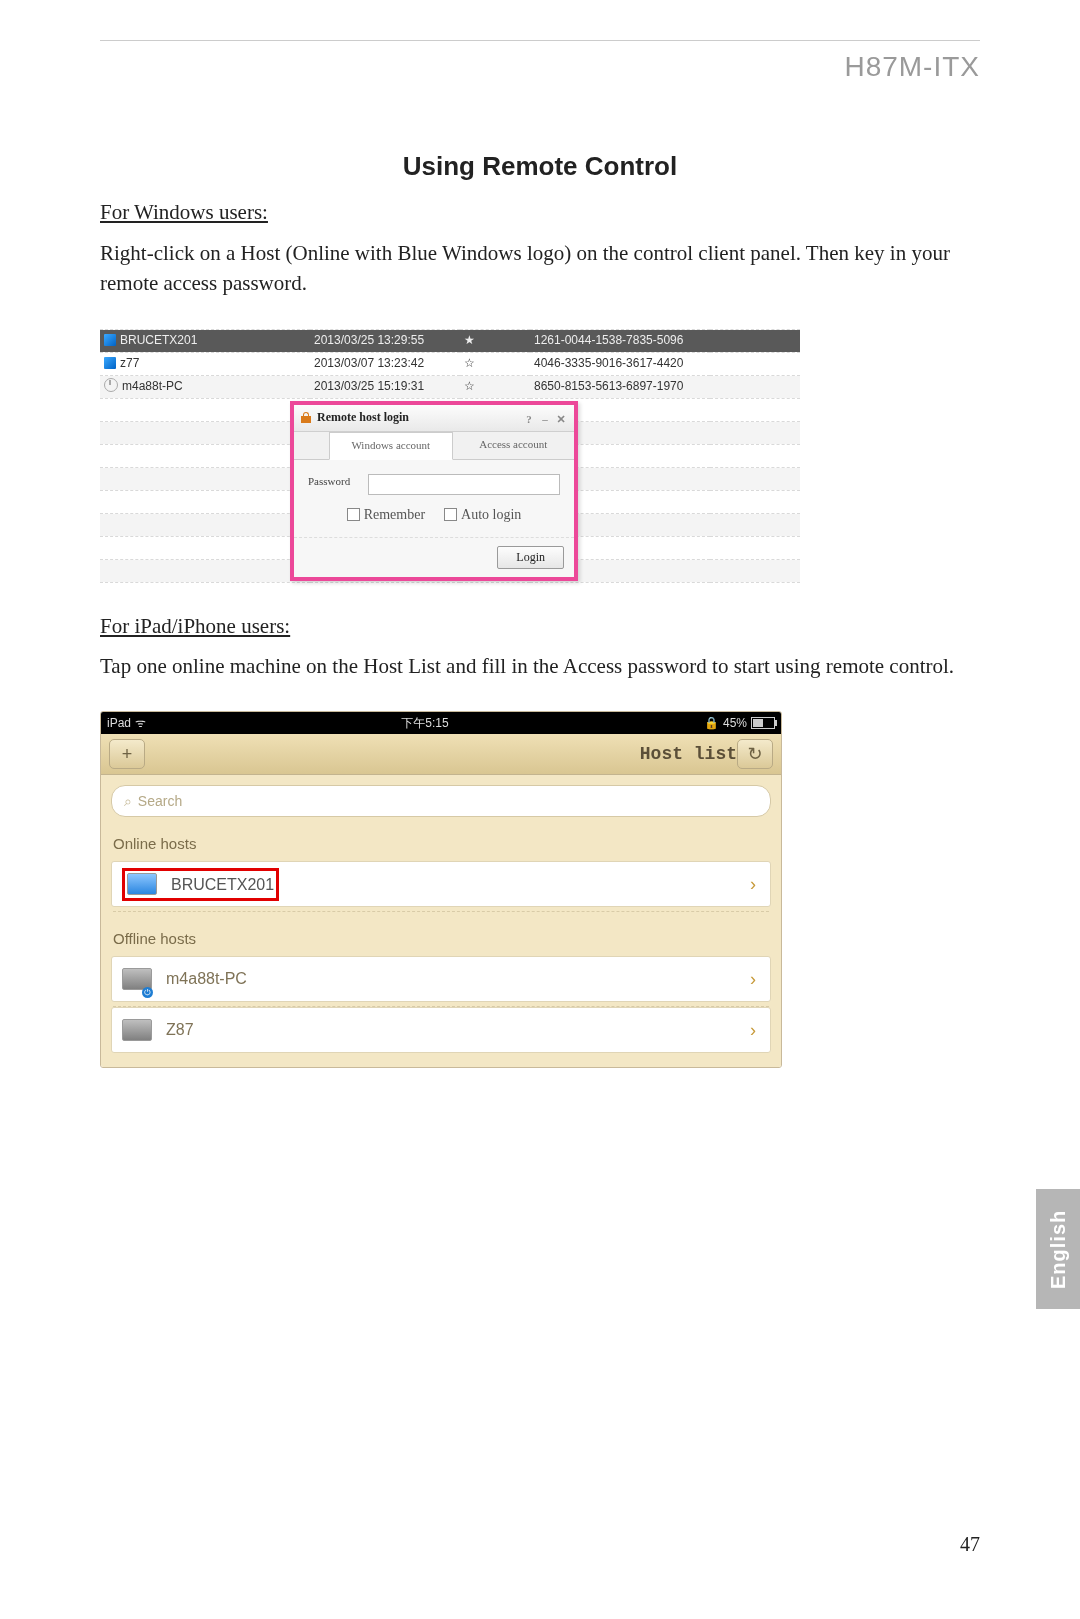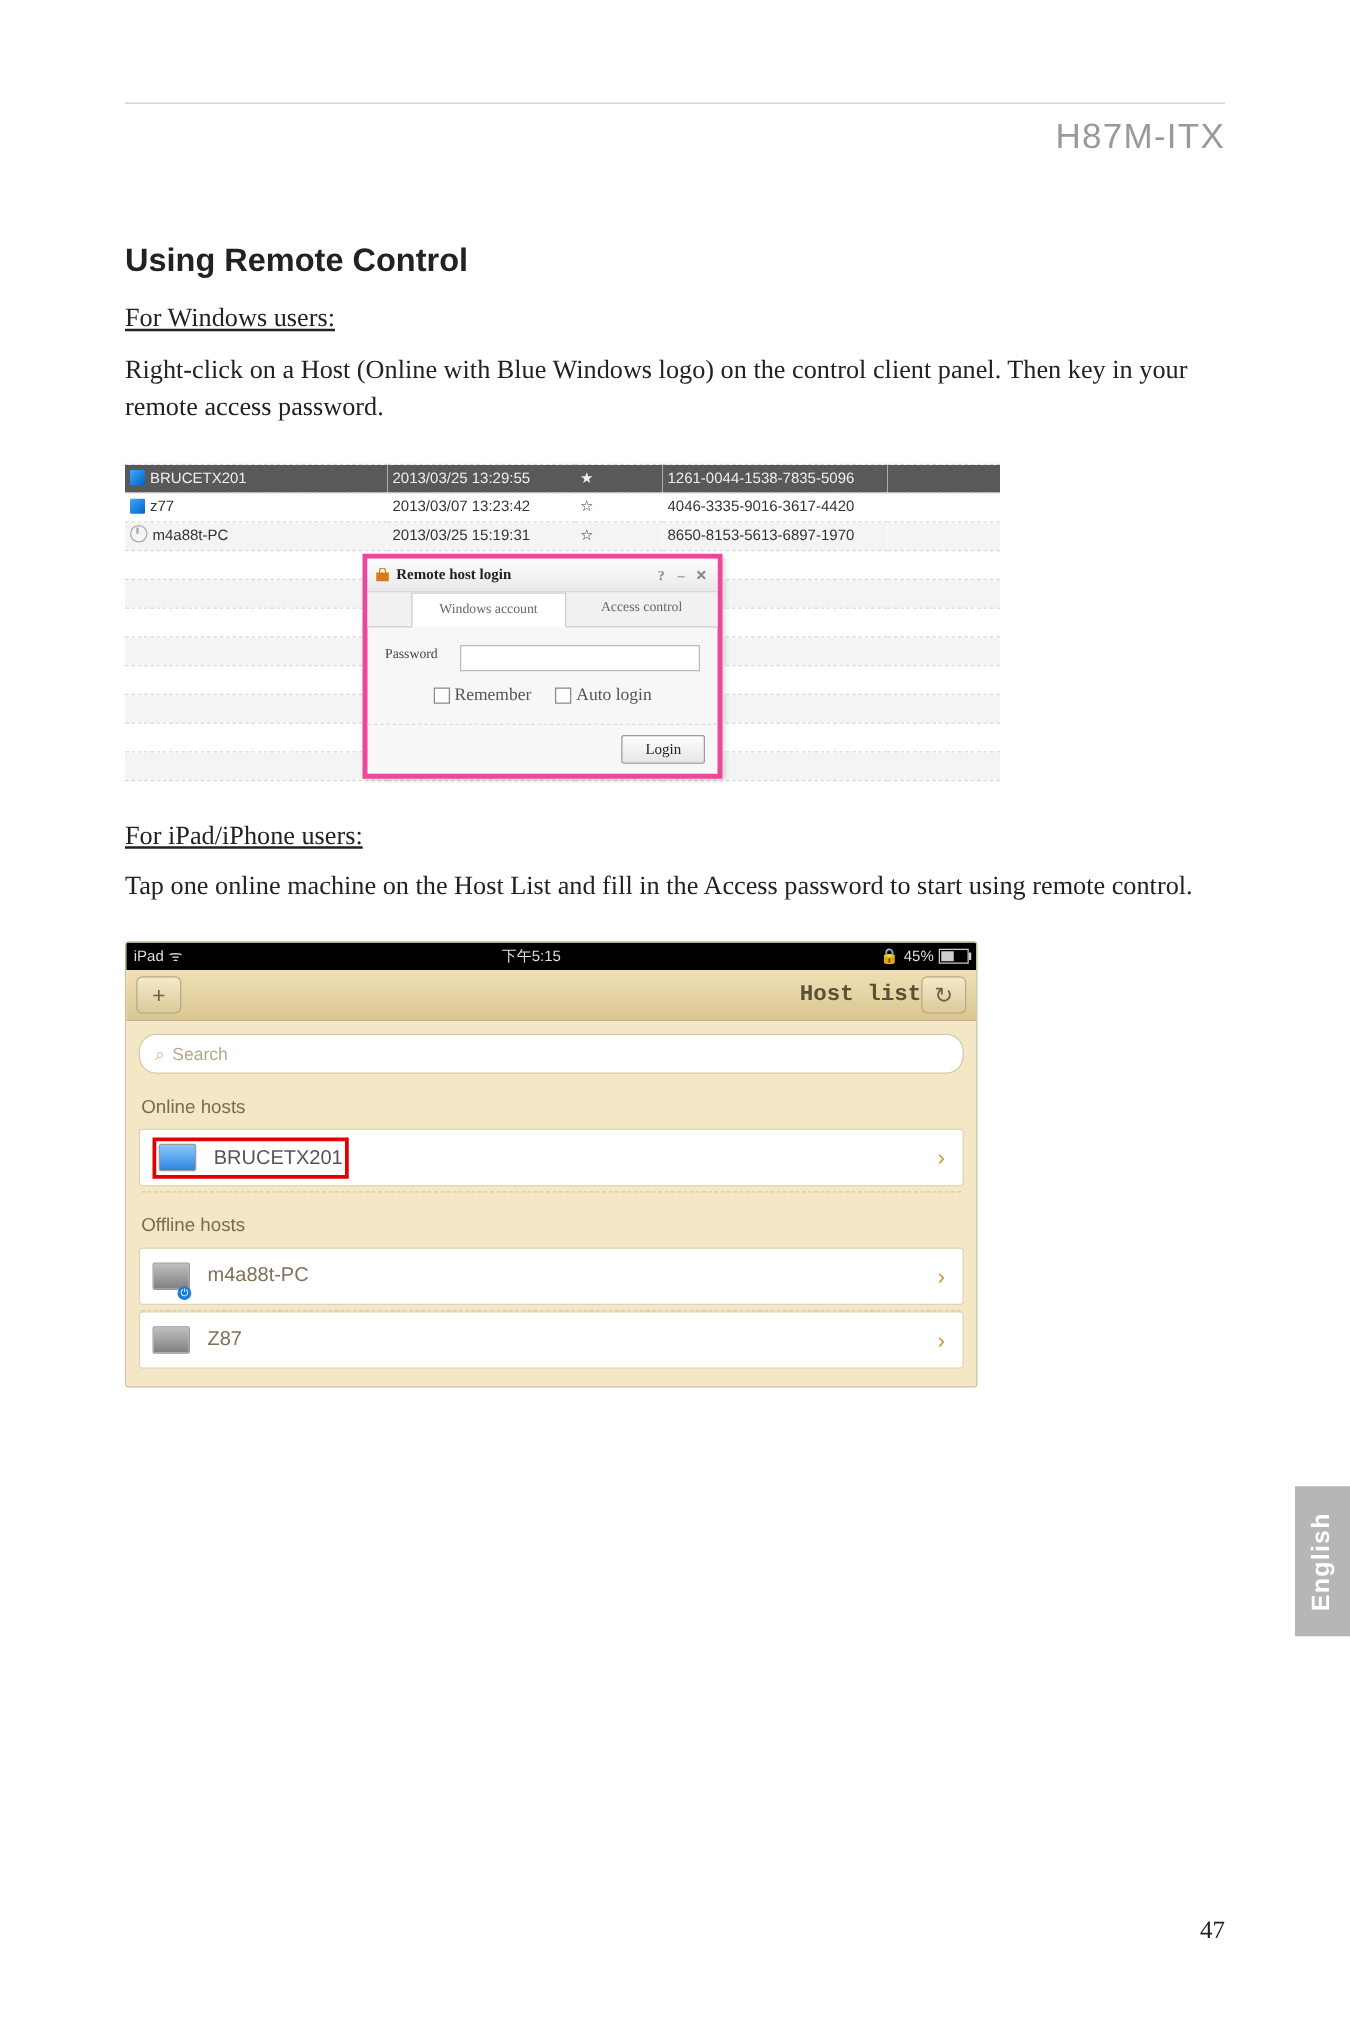--- a/index.html
+++ b/index.html
@@ -1,22 +1,22 @@
 <!DOCTYPE html>
 <html><head>
 <meta charset="utf-8">
 <style>
   html,body{margin:0;padding:0;background:#fff;color:#222;}
   body{width:1080px;height:1619px;position:relative;
        font-family:Georgia,'Times New Roman',serif;font-size:21px;line-height:1.45;}
-  .page{position:absolute;left:100px;top:40px;width:880px;margin-top:42px;}
+  .page{position:absolute;left:100px;top:40px;width:880px;}
   hr.top{border:none;border-top:1px solid #ccc;margin:0 0 6px 0;}
   .hdr{text-align:right;color:#9a9a9a;font-family:"Trebuchet MS",Arial,sans-serif;
        font-size:28px;letter-spacing:1px;margin-bottom:60px;}
-  h1{font-family:Arial,Helvetica,sans-serif;font-size:26px;font-weight:600;margin:0 0 12px;}
+  h1{font-family:Arial,Helvetica,sans-serif;font-size:26px;font-weight:600;margin:0 0 12px;text-align:center;}
   .sub{ text-decoration:underline;display:block;margin:2px 0 10px;font-size:21px;}
   .para{margin:0 0 30px;}
   .figure{width:700px;margin:10px 0 10px 0;position:relative;}
 
   
   .win{width:700px;font-family:"Segoe UI",Tahoma,Arial,sans-serif;font-size:12px;color:#333;}
   .grid{width:700px;border-collapse:collapse;table-layout:fixed;}
   .grid th,.grid td{height:18px;padding:2px 4px;border-top:1px dashed #d9d9d9;text-align:left;
                     font-weight:400;white-space:nowrap;overflow:hidden;}
   .grid th{background:#fbfbfb;color:#555;font-size:11px;}
@@ -168,21 +168,21 @@
       <div class="dlgTitle">
         <span class="lockicon"></span>
         <span>Remote host login</span>
         <span class="spacer"></span>
         <span class="wbtn">?</span>
         <span class="wbtn">–</span>
         <span class="wbtn">✕</span>
       </div>
       <div class="tabs">
         <div class="tab active">Windows account</div>
-        <div class="tab">Access control</div>
+        <div class="tab">Access account</div>
       </div>
       <div class="dlgBody">
         <div class="fld">
           <label>Password</label>
           <input type="text" style="">
         </div>
         <div style="text-align:center;">
           <span class="chk">
             <span class="box"></span>
               <span>Remember</span>

